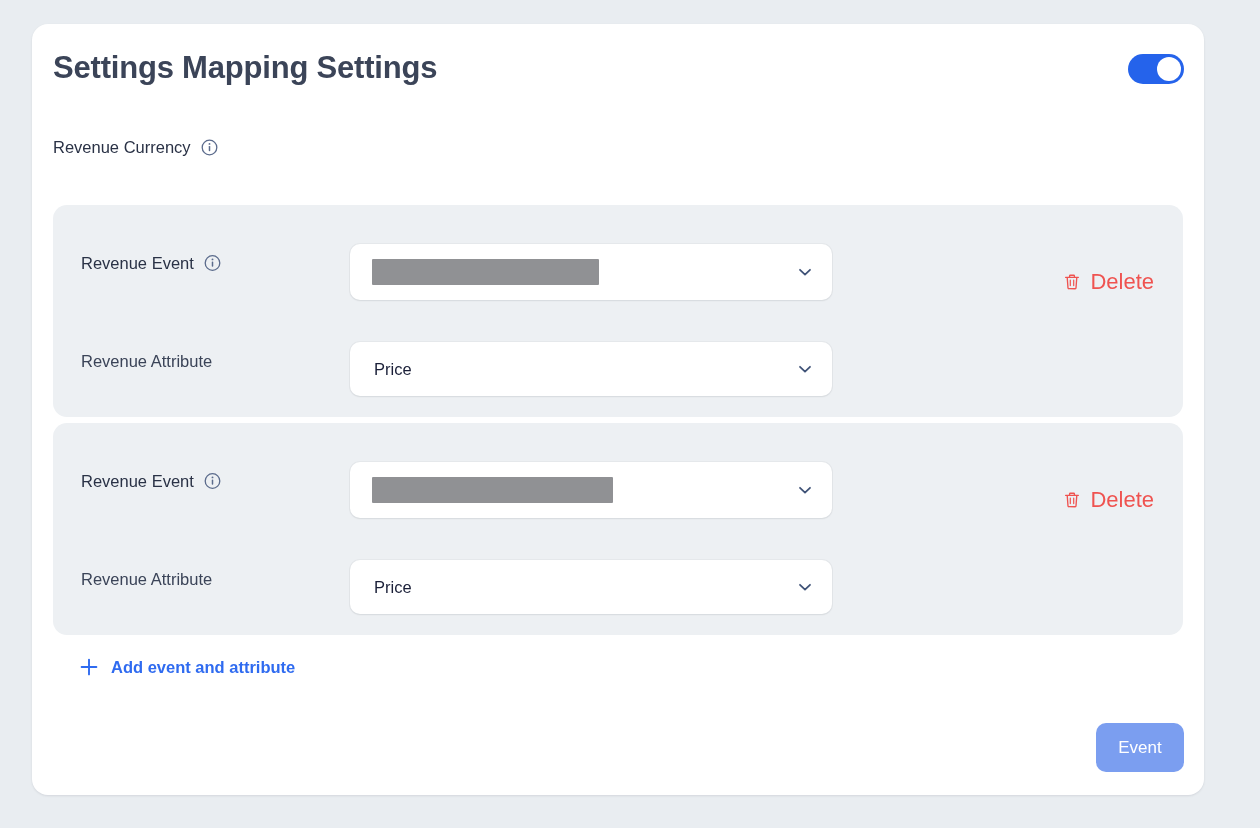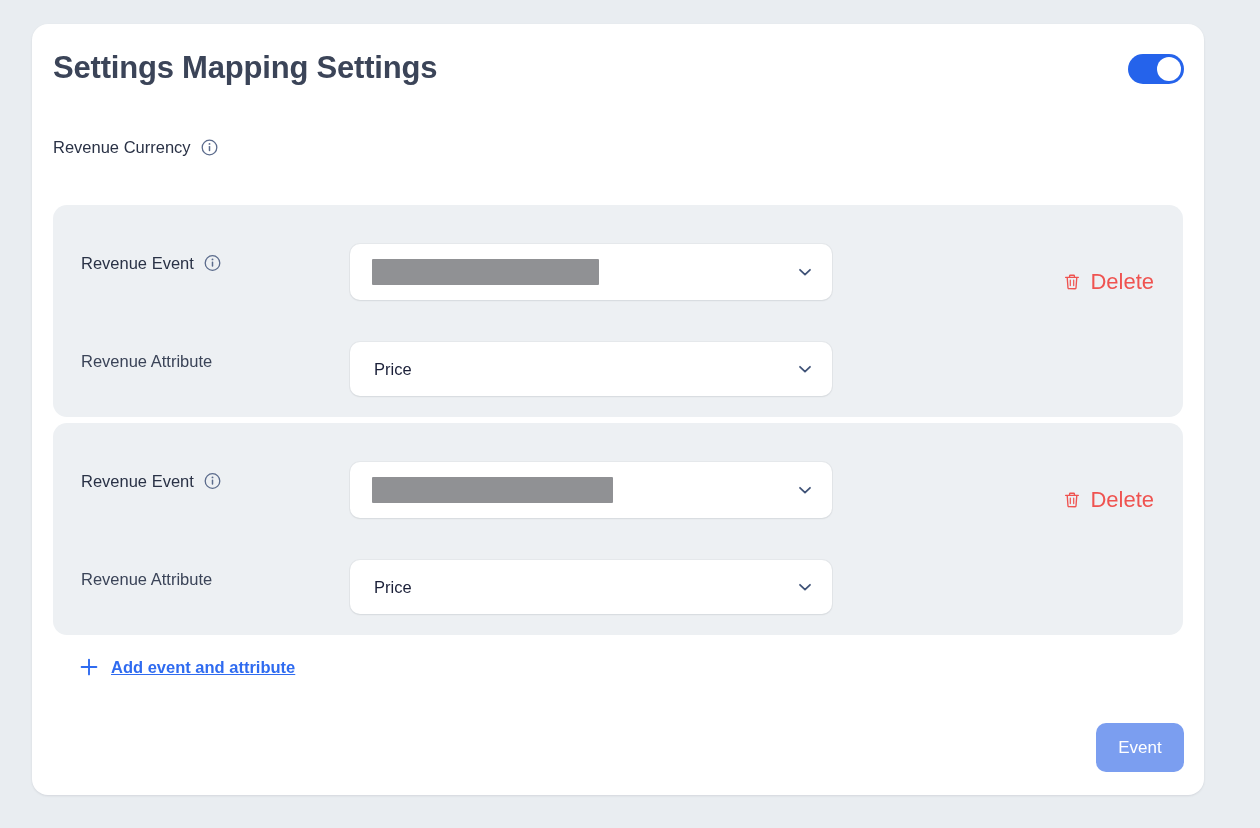--- a/index.html
+++ b/index.html
@@ -225,21 +225,20 @@
   .add-link .plus-icon {
     width: 20px;
     height: 20px;
     display: flex;
   }
   .add-link .add-label {
     font-size: 16.5px;
     font-weight: bold;
     color: #2f6bf0;
     white-space: nowrap;
-    text-decoration: underline;
   }
 
   
   .save-btn {
     position: absolute;
     right: 20px;
     top: 699px;
     width: 88px;
     height: 49px;
     border-radius: 10px;

